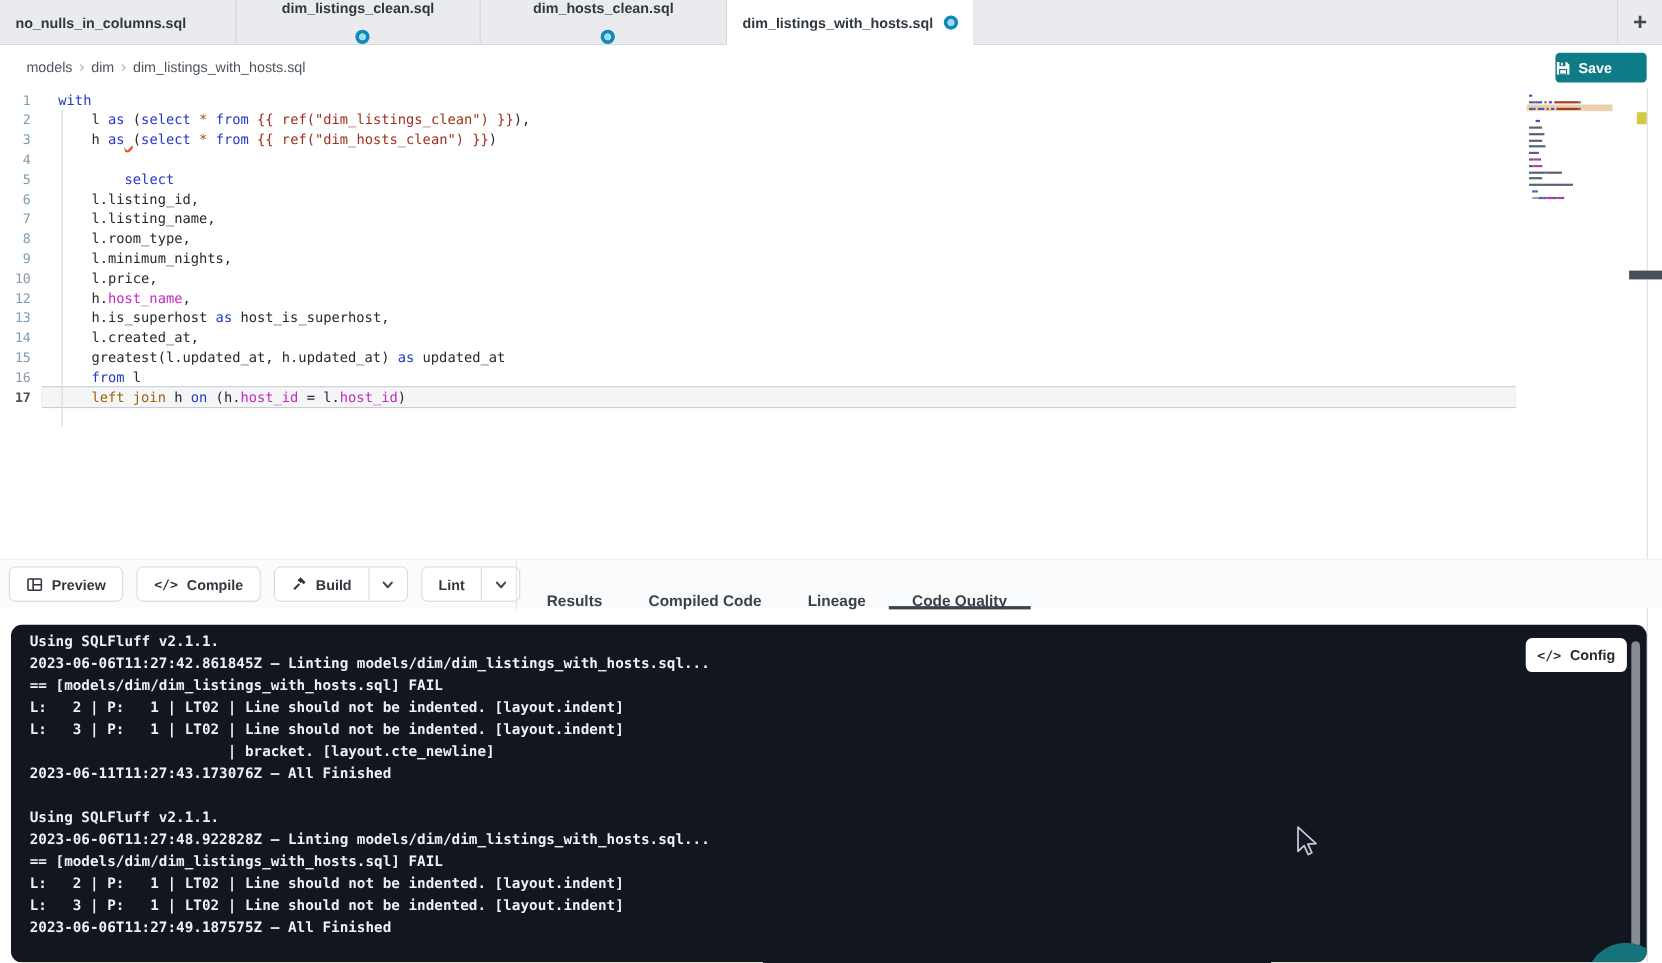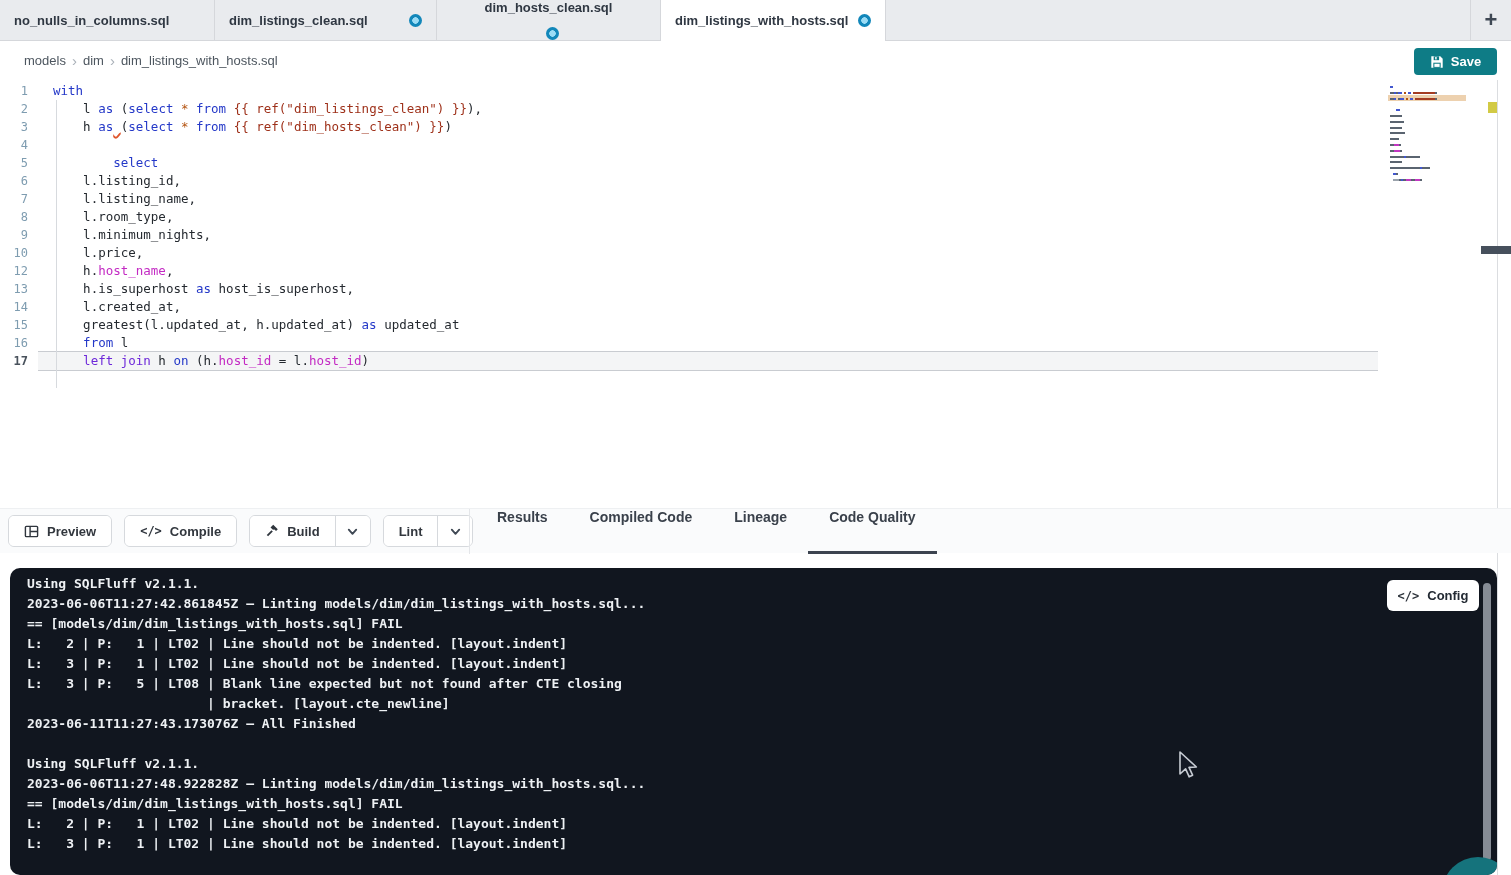--- a/index.html
+++ b/index.html
@@ -15,32 +15,32 @@
   .tab.active{background:#fff;height:41px;}
   .tab-label{overflow:hidden;white-space:nowrap;}
   .dot{width:13px;height:13px;border-radius:50%;flex:none;margin-left:8px;
        background:radial-gradient(circle at 50% 50%, #9bdcf5 0 3px, #1287ba 3.5px);}
   .tab-add{position:absolute;right:0;top:0;width:41px;height:40px;display:flex;align-items:center;justify-content:center;font-size:22px;font-weight:600;color:#3f4854;border-left:1px solid #d5d7db;cursor:pointer;}
 
   
   .crumbbar{position:absolute;left:0;top:41px;width:1511px;height:39px;background:#fff;display:flex;align-items:center;padding-left:24px;}
   .crumb{font-size:13px;color:#4d565f;cursor:pointer;}
   .crumb-sep{font-size:15px;color:#aab1b9;margin:0 6px;}
-  .save-btn{position:absolute;right:14px;top:7px;width:83px;height:27px;background:var(--accent);color:#fff;border:none;border-radius:4px;font-size:13px;font-weight:600;font-family:"Liberation Sans",sans-serif;display:flex;align-items:center;justify-content:center;gap:7px;cursor:pointer;}
+  .save-btn{position:absolute;right:14px;top:7px;width:83px;height:27px;background:var(--accent);color:#fff;border:none;border-radius:4px;font-size:13px;font-weight:600;font-family:"Liberation Sans",sans-serif;display:flex;align-items:center;justify-content:flex-start;gap:7px;cursor:pointer;}
 
   
   .editor{position:absolute;left:0;top:80px;width:1511px;height:428px;background:#fff;}
   .code-rows{position:absolute;left:0;top:2px;width:1378px;}
   .crow{display:flex;height:18px;font-family:"DejaVu Sans Mono",monospace;font-size:12.5px;line-height:18px;white-space:pre;}
   .gut{width:28px;flex:none;text-align:right;color:#7e9cb0;font-size:12px;}
   .cline{flex:1;margin-left:10px;padding-left:15px;color:#24292f;cursor:text;}
   .crow.active .cline{background:#f4f5f6;box-shadow:0 1px 0 #c9ccd1, 0 -1px 0 #c9ccd1;}
   .crow.active .gut{color:#49525c;font-weight:bold;}
   .tk-kw{color:var(--kw);} .tk-df{color:#24292f;} .tk-op{color:#b4530f;}
-  .tk-jj{color:#9e3019;} .tk-mg{color:#c32ac3;} .tk-gr{color:#6d28d9;}
+  .tk-jj{color:#9e3019;} .tk-mg{color:#c32ac3;} .tk-gr{color:#a16207;}
   .tk-sq{text-decoration:underline wavy #e0562e 1.5px;text-decoration-skip-ink:none;}
   .indent-guide{position:absolute;left:56px;top:20px;width:1px;height:288px;background:#d7dade;}
   .minimap{position:absolute;left:1390px;top:6px;width:80px;height:120px;cursor:pointer;}
   .mm-row{position:absolute;left:0;height:2px;white-space:nowrap;font-size:0;}
   .mm-row span{display:inline-block;height:2px;vertical-align:top;}
   .mm-warnbar{position:absolute;left:1388px;top:15px;width:78px;height:6px;background:#e7c194;opacity:.75;}
   .mm-marker{position:absolute;left:1488px;top:22px;width:9px;height:11px;background:#d2ca45;}
   .vtrack{position:absolute;left:1497px;top:80px;width:1px;height:795px;background:#dbdde0;}
   .vthumb{position:absolute;left:1481px;top:246px;width:30px;height:8px;background:#46505c;cursor:pointer;}
 
@@ -48,21 +48,21 @@
   .toolbar{position:absolute;left:0;top:508px;width:1511px;height:45px;background:#fafbfc;border-top:1px solid #eef0f2;}
   .action-buttons{position:absolute;left:8px;top:6px;display:flex;gap:12px;height:32px;}
   .btn-group{display:flex;height:32px;background:#fff;border:1px solid #d6d9dd;border-radius:6px;overflow:hidden;}
   .btn-main,.btn-dd{display:flex;align-items:center;justify-content:center;gap:8px;background:#fff;border:none;cursor:pointer;font-family:"Liberation Sans",sans-serif;font-size:13px;font-weight:600;color:#32373e;}
   .btn-main{padding:0 15px;}
   .btn-dd{width:35px;border-left:1px solid #d6d9dd;}
   .bicon{display:flex;align-items:center;}
   .codeglyph{font-family:"DejaVu Sans Mono",monospace;font-weight:bold;font-size:12px;color:#2f353d;}
   .tool-sep{position:absolute;left:469px;top:0;width:1px;height:45px;background:#e4e6e9;}
   .panel-tabs{position:absolute;left:476px;top:0;height:45px;display:flex;}
-  .ptab{position:relative;height:45px;display:flex;align-items:flex-start;padding:0 21px;font-size:14px;font-weight:600;color:#3a414b;cursor:pointer;}
+  .ptab{position:relative;height:45px;display:flex;align-items:flex-end;padding:0 21px;font-size:14px;font-weight:600;color:#3a414b;cursor:pointer;}
   .ptab.active::after{content:"";position:absolute;left:0;right:0;bottom:0;height:3px;background:#3d4450;}
 
   
   .terminal{position:absolute;left:10px;top:568px;width:1487px;height:307px;background:var(--termbg);border-radius:10px;overflow:hidden;}
   .term-lines{position:absolute;left:17px;top:6px;}
   .tline{height:20px;font-family:"DejaVu Sans Mono",monospace;font-weight:bold;font-size:13px;line-height:20px;color:#eef1f4;white-space:pre;}
   .config-btn{position:absolute;right:18px;top:12px;width:92px;height:31px;background:#fff;border:none;border-radius:6px;display:flex;align-items:center;justify-content:center;gap:8px;font-family:"Liberation Sans",sans-serif;font-size:13px;font-weight:600;color:#232a33;cursor:pointer;}
   .term-thumb{position:absolute;left:1473px;top:15px;width:8px;height:278px;background:#868c95;border-radius:4px;cursor:pointer;}
   .help-bubble{position:absolute;left:1432px;top:289px;width:72px;height:72px;border-radius:50%;background:#15737c;cursor:pointer;}
 
@@ -70,21 +70,21 @@
 </style>
 </head>
 <body>
 
 <div class="app">
 
   <div class="tabbar">
     <div class="tab" style="width: 215px;">
         <span class="tab-label">no_nulls_in_columns.sql</span>
       </div>
-      <div class="tab" style="width: 222px;">
+      <div class="tab" style="width: 222px; flex-direction: column;">
         <span class="tab-label">dim_listings_clean.sql</span>
         <span class="dot"></span>
       </div>
       <div class="tab" style="width: 224px; flex-direction: column;">
         <span class="tab-label">dim_hosts_clean.sql</span>
         <span class="dot"></span>
       </div>
       <div class="tab active" style="width: 225px;">
         <span class="tab-label">dim_listings_with_hosts.sql</span>
         <span class="dot"></span>
@@ -227,29 +227,29 @@
       </div>
   </div>
 
   <div class="terminal">
     <div class="term-lines">
         <div class="tline">Using SQLFluff v2.1.1.</div>
         <div class="tline">2023-06-06T11:27:42.861845Z — Linting models/dim/dim_listings_with_hosts.sql...</div>
         <div class="tline">== [models/dim/dim_listings_with_hosts.sql] FAIL</div>
         <div class="tline">L:   2 | P:   1 | LT02 | Line should not be indented. [layout.indent]</div>
         <div class="tline">L:   3 | P:   1 | LT02 | Line should not be indented. [layout.indent]</div>
-        <div class="tline">L:   3 | P:   5 | LT08 | Blank line expected but not found after CTE closing</div>
         <div class="tline">                       | bracket. [layout.cte_newline]</div>
         <div class="tline">2023-06-11T11:27:43.173076Z — All Finished</div>
         <div class="tline"> </div>
         <div class="tline">Using SQLFluff v2.1.1.</div>
         <div class="tline">2023-06-06T11:27:48.922828Z — Linting models/dim/dim_listings_with_hosts.sql...</div>
         <div class="tline">== [models/dim/dim_listings_with_hosts.sql] FAIL</div>
         <div class="tline">L:   2 | P:   1 | LT02 | Line should not be indented. [layout.indent]</div>
         <div class="tline">L:   3 | P:   1 | LT02 | Line should not be indented. [layout.indent]</div>
+        <div class="tline">2023-06-06T11:27:49.187575Z — All Finished</div>
       </div>
     <button class="config-btn">
       <span class="codeglyph">&lt;/&gt;</span>
       <span>Config</span>
     </button>
     <div class="term-thumb"></div>
     <div class="help-bubble"></div>
   </div>
 
   <svg class="cursor" width="24" height="30" viewBox="0 0 24 30">

